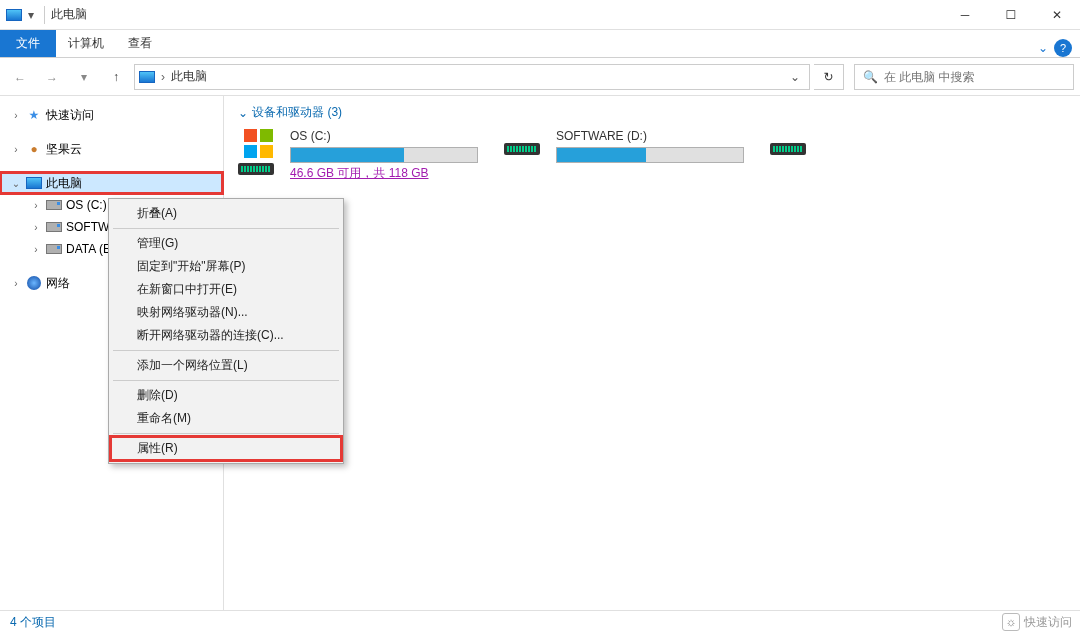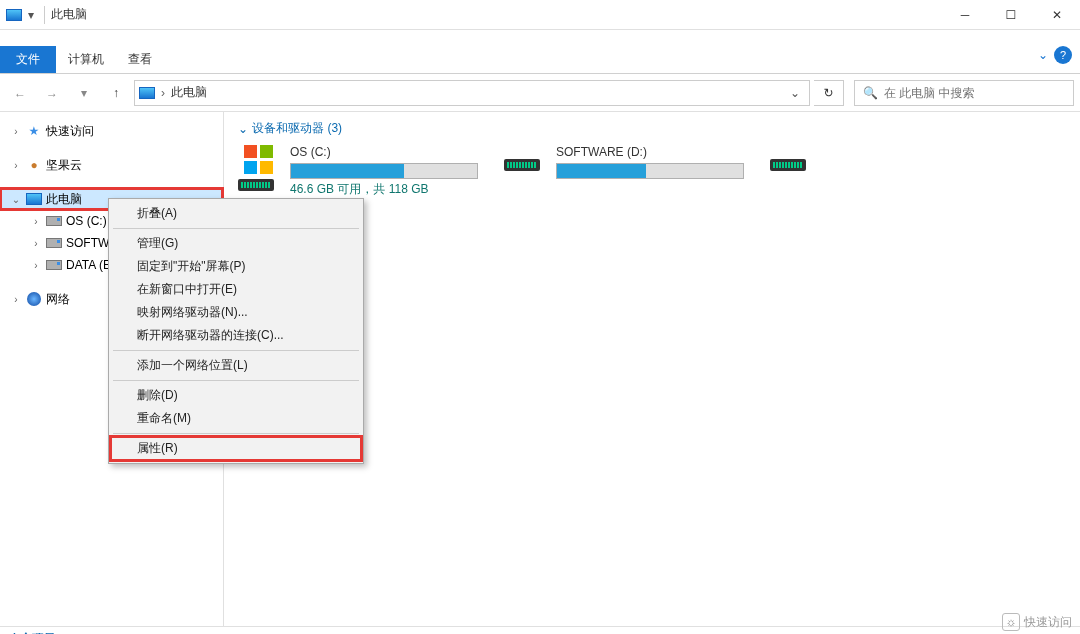--- a/index.html
+++ b/index.html
@@ -8,21 +8,21 @@
     
     .titlebar { height: 30px; display: flex; align-items: center; padding-left: 6px; border-bottom: 1px solid #e0e0e0; }
     .tb-icon { width: 16px; height: 12px; background: linear-gradient(#4fc3f7,#1976d2); margin-right: 6px; border:1px solid #1565c0; }
     .tb-dd { width:10px; color:#555; }
     .tb-vsep { width:1px; height:18px; background:#ccc; margin: 0 6px; }
     .tb-title { color:#333; }
     .win-controls { margin-left:auto; display:flex; }
     .wc { width:46px; height:30px; display:flex; align-items:center; justify-content:center; color:#333; }
 
     
-    .menubar { height: 28px; display:flex; align-items:flex-start; border-bottom:1px solid #d0d0d0;margin-top:16px; }
+    .menubar { height: 28px; display:flex; align-items:flex-end; border-bottom:1px solid #d0d0d0; }
     .mtab { padding: 0 12px; height:100%; display:flex; align-items:center; color:#333; }
     .mtab.file { background:#1976d2; color:#fff; padding: 0 16px; }
     .mb-right { margin-left:auto; display:flex; align-items:center; padding-right:8px; gap:6px; }
     .expand { color:#1976d2; }
     .help { width:18px;height:18px;border-radius:50%;background:#1976d2;color:#fff;display:flex;align-items:center;justify-content:center;font-size:11px; }
 
     
     .toolbar { height:38px; display:flex; align-items:center; padding: 0 6px; gap:4px; border-bottom:1px solid #e0e0e0; }
     .nav-btn { width:28px;height:28px;display:flex;align-items:center;justify-content:center;color:#888; }
     .nav-btn.enabled { color:#333; }
@@ -63,24 +63,24 @@
     .drive { width:240px; display:flex; gap:10px; }
     .drive-icn-wrap { width:42px; }
     .win-tiles { width:30px;height:30px;display:grid;grid-template-columns:1fr 1fr;gap:2px; margin:auto; }
     .wt{width:13px;height:13px;} .wt.r{background:#f25022;} .wt.g{background:#7fba00;} .wt.b{background:#00a4ef;} .wt.y{background:#ffb900;}
     .drive-info { flex:1; }
     .drive-name { color:#333; margin-bottom:4px; }
     .drive-bar { height:16px; background:#e0e0e0; border:1px solid #b0b0b0; margin-bottom:2px; position:relative; }
     .drive-fill { height:100%; background:#26a0da; }
     .drive-sm-disk { width:36px;height:12px;background:#333;border-radius:2px;margin-top:4px;position:relative;}
     .drive-sm-disk::before{content:'';position:absolute;left:3px;top:3px;right:3px;bottom:3px;background:repeating-linear-gradient(90deg,#0c8,#0c8 2px,#333 2px,#333 3px);}
-    .drive-sub { color:#0f766e; display:flex; gap:10px; align-items:center; }
-
-    
-    .ctx { position:absolute; left:108px; top:198px; width:256px; background:#f2f2f2; border:1px solid #aaa; box-shadow:3px 3px 6px rgba(0,0,0,.25); padding:3px 2px; z-index:10; }
+    .drive-sub { color:#a21caf; display:flex; gap:10px; align-items:center;text-decoration:underline; }
+
+    
+    .ctx { position:absolute; left:108px; top:198px; width:236px; background:#f2f2f2; border:1px solid #aaa; box-shadow:3px 3px 6px rgba(0,0,0,.25); padding:3px 2px; z-index:10; }
     .ctx-item { height:23px; display:flex; align-items:center; padding: 0 12px 0 26px; color:#222; }
     .ctx-sep { height:1px; background:#ccc; margin:3px 2px; }
     .ctx-item.hl { outline:3px solid #e53935; outline-offset:-1px; }
 
     
     .statusbar { height:24px; border-top:1px solid #e0e0e0; display:flex; align-items:center; padding:0 10px; color:#0b6ab0; }
     .watermark { position:absolute; right:8px; bottom:3px; font-size:11px; color:#999; display:flex;align-items:center;gap:4px; }
     .wm-ic{width:18px;height:18px;border:1px solid #bbb;border-radius:3px;display:flex;align-items:center;justify-content:center;color:#888;font-weight:bold;}
   </style>
 </head>

